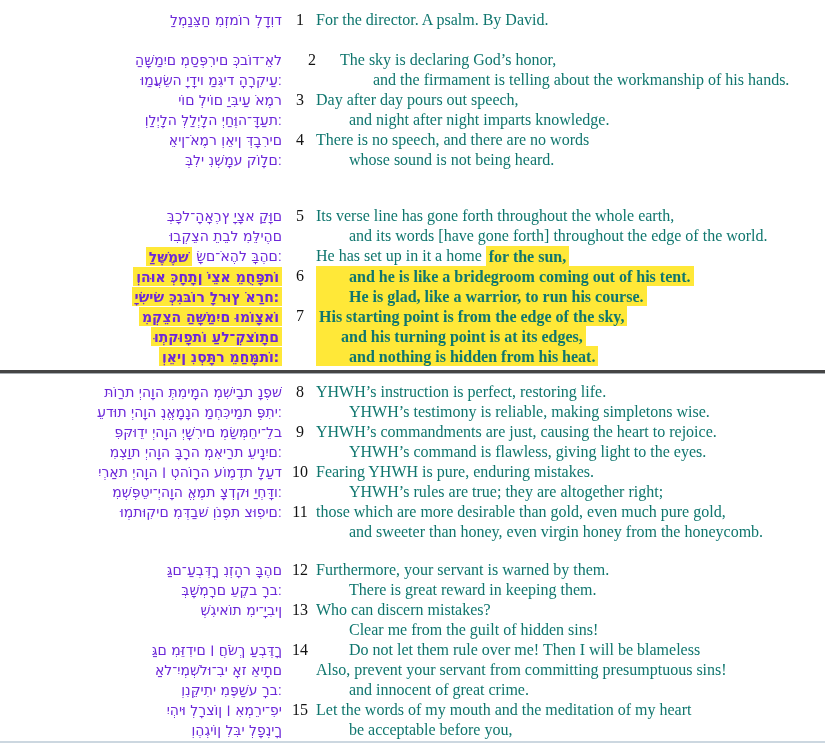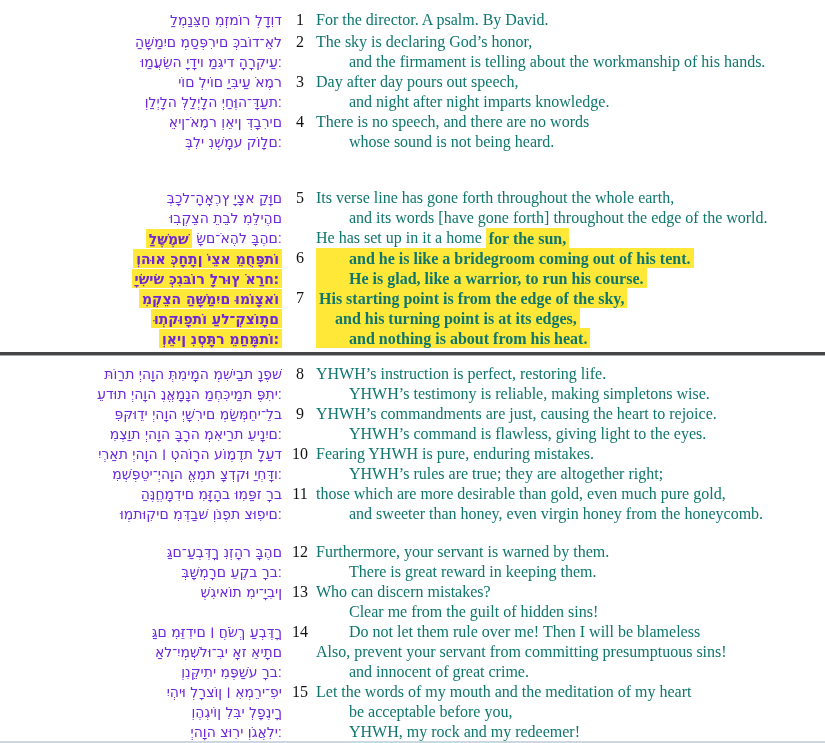--- a/index.html
+++ b/index.html
@@ -68,21 +68,21 @@
   <div>
       <div class="verse">
         <div class="col-he">
           <div class="he-line"><span>לַמְנַצֵּחַ מִזְמוֹר לְדָוִד</span></div>
         </div>
         <div class="col-num"><span class="vnum">1</span></div>
         <div class="col-en">
           <div class="en-line"><span>For the director. A psalm. By David.</span></div>
         </div>
       </div>
-      <div class="verse" style="margin-top: 2px;">
+      <div class="verse" style="margin-top: 20px; gap: 12px;">
         <div class="col-he">
           <div class="he-line"><span>הַשָּׁמַיִם מְסַפְּרִים כְּבוֹד־אֵל</span></div>
           <div class="he-line"><span>וּמַעֲשֵׂה יָדָיו מַגִּיד הָרָקִיעַ׃</span></div>
         </div>
         <div class="col-num"><span class="vnum">2</span></div>
         <div class="col-en">
           <div class="en-line"><span>The sky is declaring God’s honor,</span></div>
           <div class="en-line ind"><span>and the firmament is telling about the workmanship of his hands.</span></div>
         </div>
       </div>
@@ -134,22 +134,22 @@
       </div>
       <div class="verse">
         <div class="col-he">
           <div class="he-line"><span class="hl">מִקְצֵה הַשָּׁמַיִם וּמוֹצָאוֹ</span></div>
           <div class="he-line"><span class="hl">וּתְקוּפָתוֹ עַל־קְצוֹתָם</span></div>
           <div class="he-line"><span class="hl">וְאֵין נִסְתָּר מֵחַמָּתוֹ׃</span></div>
         </div>
         <div class="col-num"><span class="vnum">7</span></div>
         <div class="col-en">
           <div class="en-line"><span class="hl">His starting point is from the edge of the sky,</span></div>
-          <div class="en-line"><span class="hl" style="padding-left: 19px; margin-top: 20px;">and his turning point is at its edges,</span></div>
-          <div class="en-line"><span class="hl" style="padding-left: 33px;">and nothing is about from his heat.</span></div>
+          <div class="en-line"><span class="hl" style="padding-left: 25px; margin-top: 20px;">and his turning point is at its edges,</span></div>
+          <div class="en-line"><span class="hl" style="padding-left: 33px;">and nothing is hidden from his heat.</span></div>
         </div>
       </div>
       <div class="divider"></div>
       <div class="verse">
         <div class="col-he">
           <div class="he-line"><span>תּוֹרַת יְהוָה תְּמִימָה מְשִׁיבַת נָפֶשׁ</span></div>
           <div class="he-line"><span>עֵדוּת יְהוָה נֶאֱמָנָה מַחְכִּימַת פֶּתִי׃</span></div>
         </div>
         <div class="col-num"><span class="vnum">8</span></div>
         <div class="col-en">
@@ -174,21 +174,20 @@
           <div class="he-line"><span>מִשְׁפְּטֵי־יְהוָה אֱמֶת צָדְקוּ יַחְדָּו׃</span></div>
         </div>
         <div class="col-num"><span class="vnum">10</span></div>
         <div class="col-en">
           <div class="en-line"><span>Fearing YHWH is pure, enduring mistakes.</span></div>
           <div class="en-line ind"><span>YHWH’s rules are true; they are altogether right;</span></div>
         </div>
       </div>
       <div class="verse">
         <div class="col-he">
-          <div class="he-line"><span>הַנֶּחֱמָדִים מִזָּהָב וּמִפַּז רָב</span></div>
           <div class="he-line"><span>וּמְתוּקִים מִדְּבַשׁ וְנֹפֶת צוּפִים׃</span></div>
         </div>
         <div class="col-num"><span class="vnum">11</span></div>
         <div class="col-en">
           <div class="en-line"><span>those which are more desirable than gold, even much pure gold,</span></div>
           <div class="en-line ind"><span>and sweeter than honey, even virgin honey from the honeycomb.</span></div>
         </div>
       </div>
       <div class="verse" style="margin-top: 18px;">
         <div class="col-he">

